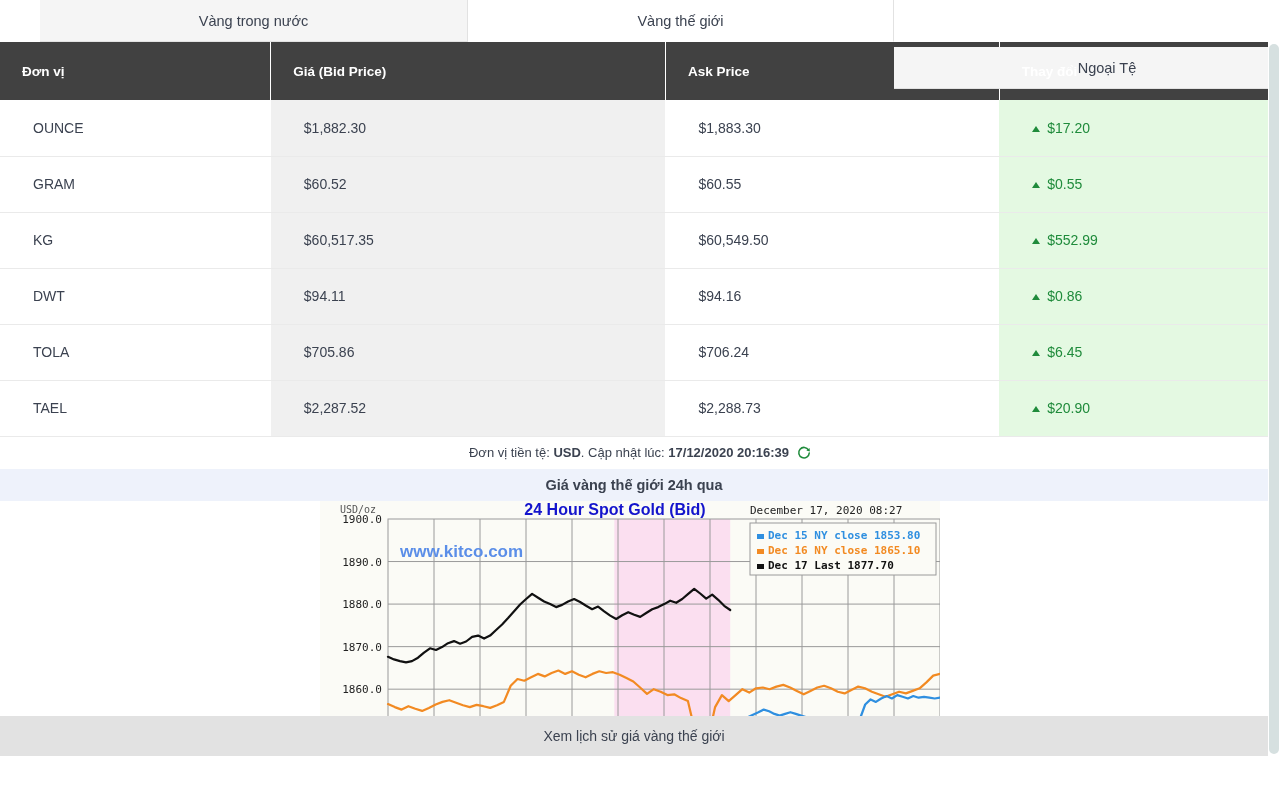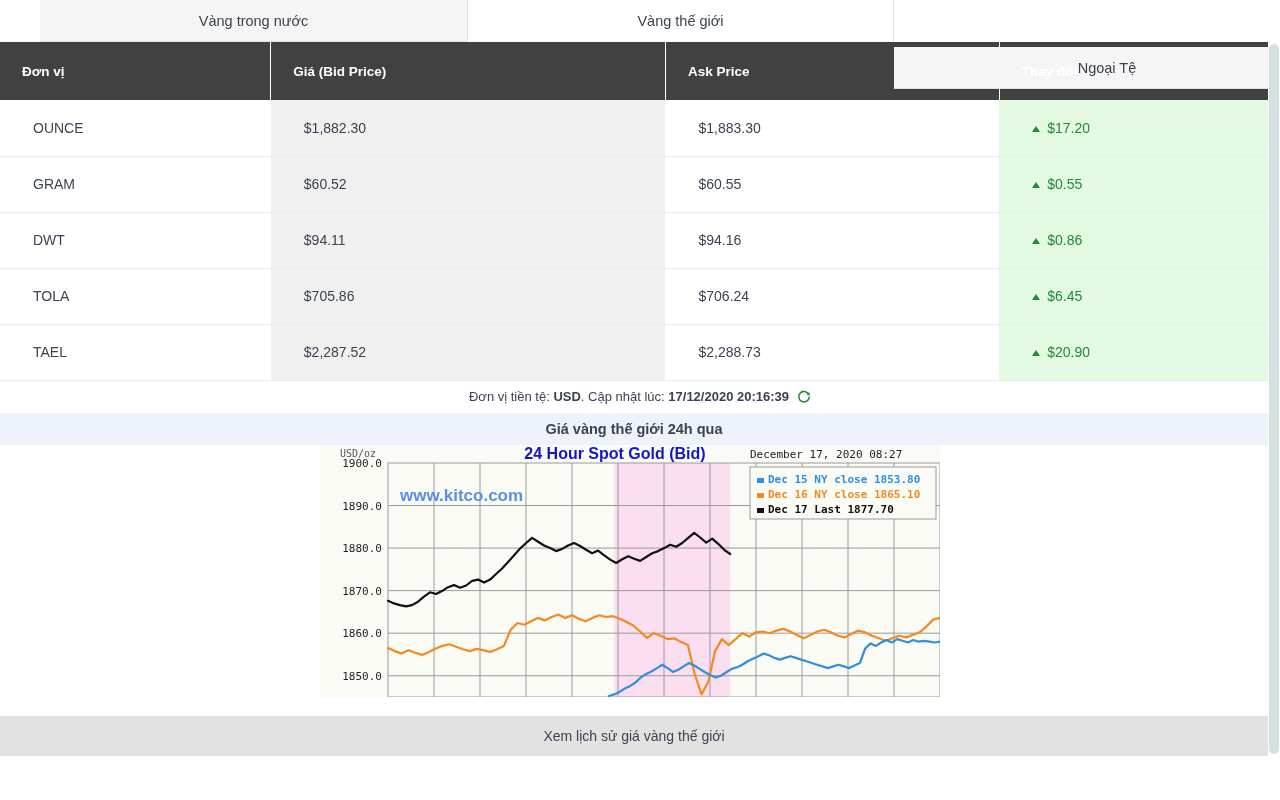--- a/index.html
+++ b/index.html
@@ -205,20 +205,28 @@
         <td class="cell-change">
           <span class="arrow-up"></span><span class="chg-text">$17.20</span>
         </td>
       </tr>
       <tr>
         <td class="cell-unit">GRAM</td>
         <td class="cell-bid">$60.52</td>
         <td class="cell-ask">$60.55</td>
         <td class="cell-change">
           <span class="arrow-up"></span><span class="chg-text">$0.55</span>
+        </td>
+      </tr>
+      <tr>
+        <td class="cell-unit">KG</td>
+        <td class="cell-bid">$60,517.35</td>
+        <td class="cell-ask">$60,549.50</td>
+        <td class="cell-change">
+          <span class="arrow-up"></span><span class="chg-text">$552.99</span>
         </td>
       </tr>
       <tr>
         <td class="cell-unit">DWT</td>
         <td class="cell-bid">$94.11</td>
         <td class="cell-ask">$94.16</td>
         <td class="cell-change">
           <span class="arrow-up"></span><span class="chg-text">$0.86</span>
         </td>
       </tr>

